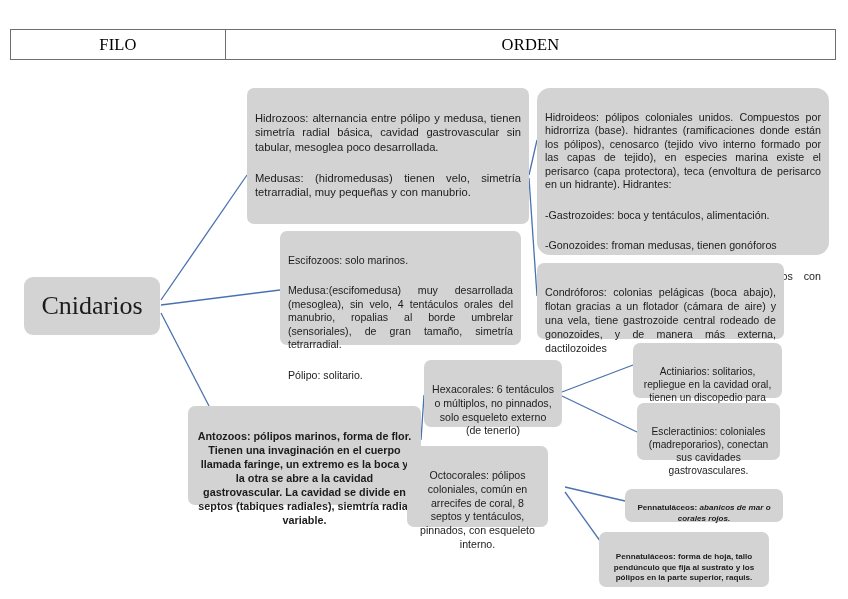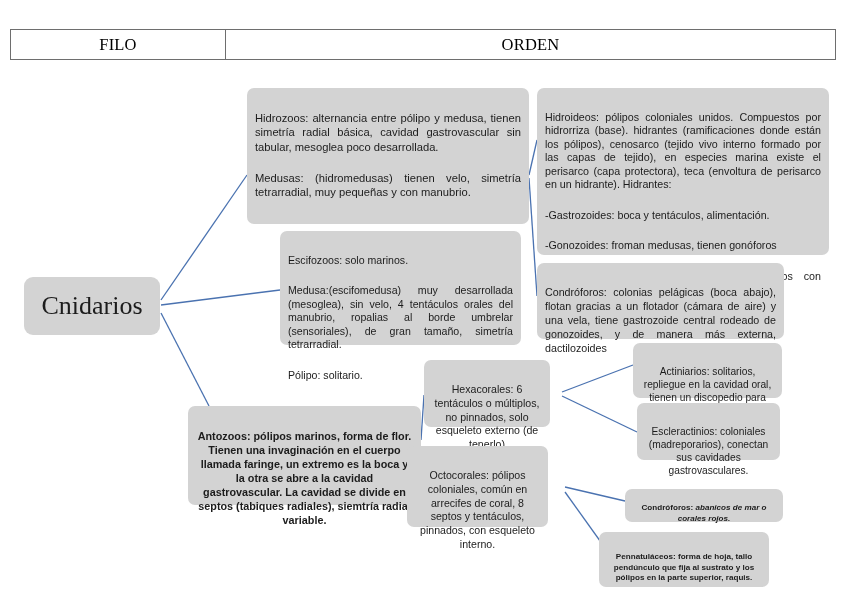--- a/index.html
+++ b/index.html
@@ -93,28 +93,28 @@
     left: 280px; top: 231px; width: 241px; height: 114px;
     font-size: 10.6px; line-height: 1.27;
   }
   #node-antozoos {
     left: 188px; top: 406px; width: 233px; height: 99px;
     font-size: 10.8px; line-height: 1.3;
     font-weight: 600;
   }
   #node-hidroideos {
     left: 537px; top: 88px; width: 292px; height: 167px;
-    font-size: 10.7px; line-height: 1.26;
+    font-size: 10.7px; line-height: 1.26; border-radius: 13px;
   }
   #node-condroforos {
     left: 537px; top: 263px; width: 247px; height: 76px;
     font-size: 10.7px; line-height: 1.3;
   }
   #node-hexacorales {
-    left: 424px; top: 360px; width: 126px; height: 67px;
+    left: 424px; top: 360px; width: 138px; height: 67px;
     font-size: 10.6px; line-height: 1.3;
   }
   #node-octocorales {
     left: 407px; top: 446px; width: 141px; height: 81px;
     font-size: 10.6px; line-height: 1.3;
   }
   #node-actiniarios {
     left: 633px; top: 343px; width: 149px; height: 55px;
     font-size: 10.2px; line-height: 1.27;
   }
@@ -213,18 +213,18 @@
 
 <div class="node" id="node-actiniarios">
   <p class="ctr">Actiniarios: solitarios, repliegue en la cavidad oral, tienen un discopedio para fijarse al suelo.</p>
 </div>
 
 <div class="node" id="node-escleractinios">
   <p class="ctr">Escleractinios: coloniales (madreporarios), conectan sus cavidades gastrovasculares.</p>
 </div>
 
 <div class="node" id="node-gorgoniaceos">
-  <p class="ctr"><span>Condróforos: </span><span class="ital">abanicos de mar o corales rojos.</span></p>
+  <p class="ctr"><span>Pennatuláceos: </span><span class="ital">abanicos de mar o corales rojos.</span></p>
 </div>
 
 <div class="node" id="node-pennatulaceos">
   <p class="ctr">Pennatuláceos: forma de hoja, tallo pendúnculo que fija al sustrato y los pólipos en la parte superior, raquis.</p>
 </div>
 
 </body></html>

